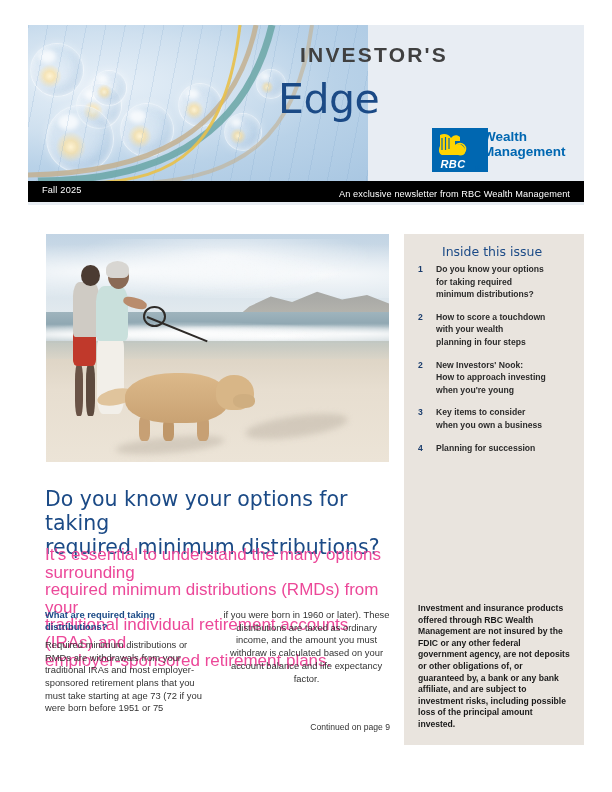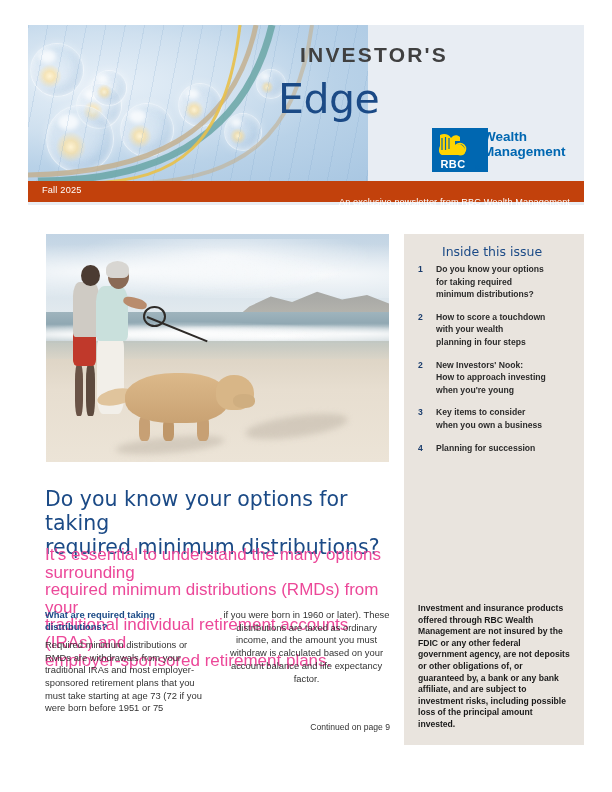--- a/index.html
+++ b/index.html
@@ -101,20 +101,21 @@
 
   
   .rbc-logo {
     position: absolute;
     left: 404px;
     top: 103px;
     width: 56px;
     height: 44px;
     background: #0067b1;
     display: block;
+    font-style: italic;
   }
   .rbc-shield {
     position: absolute;
     left: 5px; top: 4px;
     width: 32px; height: 26px;
   }
   .rbc-word {
     position: absolute;
     left: 0; bottom: 2px;
     width: 42px;
@@ -143,38 +144,37 @@
     font-family: "Liberation Sans", sans-serif;
   }
 
   
   .bluebar {
     position: absolute;
     left: 28px;
     top: 181px;
     width: 556px;
     height: 21px;
-    background: #c2410c;
+    background: #000000;
   }
   .bluebar .bb-left {
     position: absolute;
     left: 14px;
     top: 4px;
     font-size: 9.2px;
     color: #ffffff;
     letter-spacing: .2px;
   }
   .bluebar .bb-right {
     position: absolute;
     right: 14px;
     top: 8px;
     font-size: 9.2px;
     color: #ffffff;
     letter-spacing: .1px;
-    margin-top: 8px;
   }
 
   
   .hero {
     position: absolute;
     left: 46px;
     top: 234px;
     width: 343px;
     height: 228px;
     overflow: hidden;

